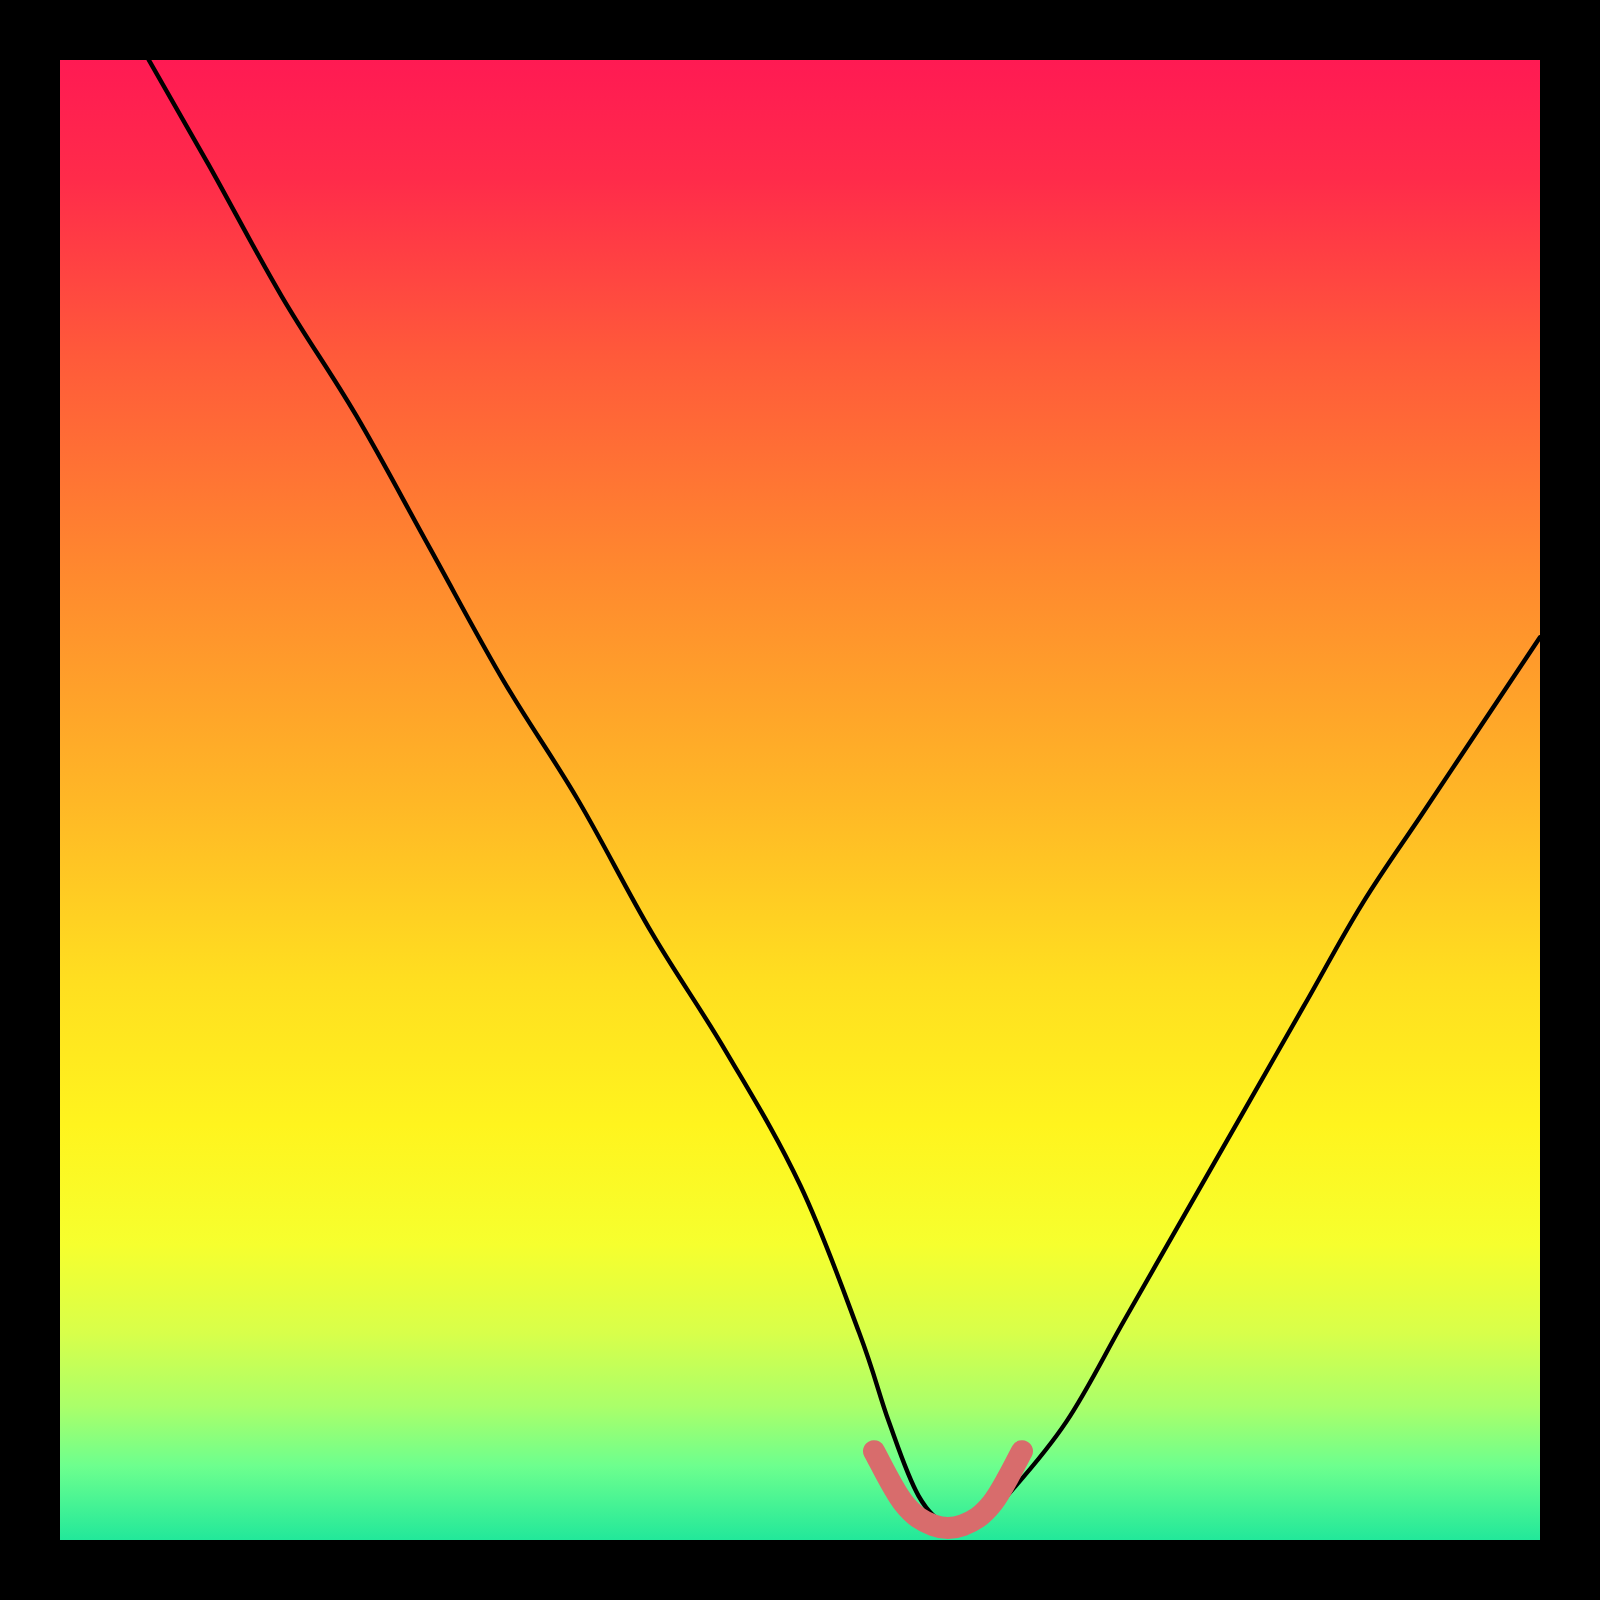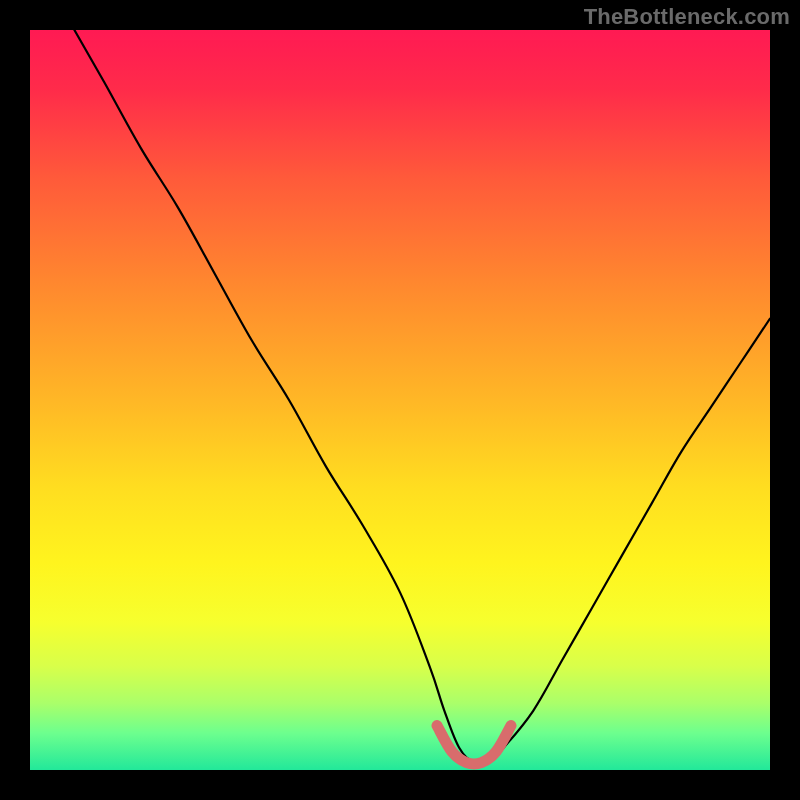--- a/index.html
+++ b/index.html
@@ -41,21 +41,20 @@
   }
   svg.curve {
     position: absolute;
     inset: 0;
   }
 </style>
 </head>
 <body>
 
 <div class="frame">
-  <div class="watermark">TheBottleneck.com</div>
 
   <div class="plot-area">
     <svg class="gradient" viewBox="0 0 740 740" preserveAspectRatio="none">
       <defs>
         <linearGradient id="bg-grad" x1="0" y1="0" x2="0" y2="1">
             <stop offset="0%" stop-color="#ff1a53"></stop>
             <stop offset="8%" stop-color="#ff2b4a"></stop>
             <stop offset="20%" stop-color="#ff5a3a"></stop>
             <stop offset="35%" stop-color="#ff8a2e"></stop>
             <stop offset="50%" stop-color="#ffb726"></stop>

